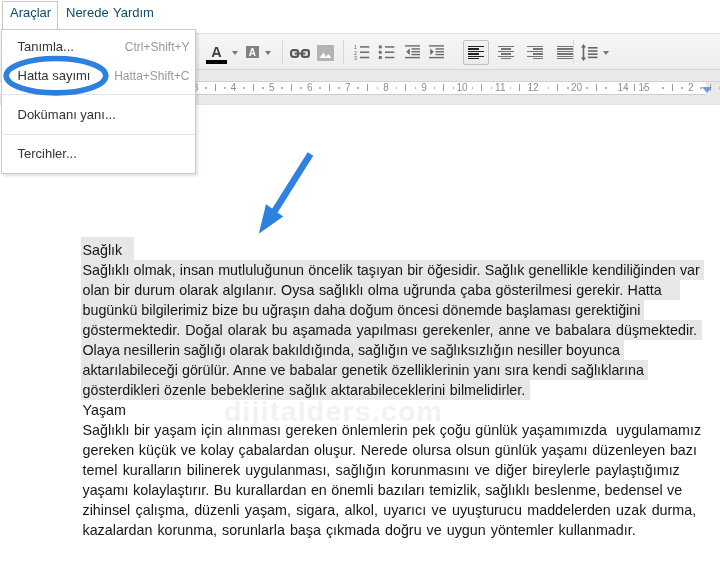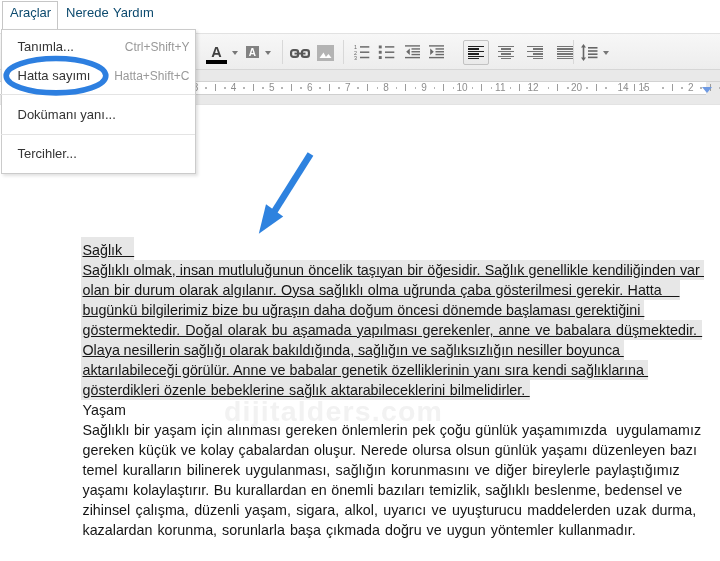--- a/index.html
+++ b/index.html
@@ -26,21 +26,21 @@
 #menubar{left:0;top:0;width:720px;height:33px;background:#fff;}
 .mitem{position:absolute;top:0;height:26px;line-height:26px;font-size:13px;color:#0c4a6e;}
 
 #dd{left:0.5px;top:28.5px;width:195.5px;height:145px;background:#fff;
   border:1px solid #cbcbcb;box-sizing:border-box;box-shadow:2px 2px 3px rgba(0,0,0,0.12);}
 .dtext{position:absolute;left:17.5px;height:20px;line-height:20px;font-size:13px;color:#333;white-space:pre;}
 .dkey{position:absolute;right:530.5px;height:20px;line-height:20px;font-size:12px;color:#999;}
 .dsep{position:absolute;left:0;width:193.5px;height:1px;background:#e4e4e4;}
 
 #doc{left:82.5px;top:239.6px;font-size:14.3px;line-height:20px;color:#151515;white-space:pre;}
-.hl{background:#e7e7e7;display:inline-block;height:20px;line-height:20px;padding-left:2px;margin-left:-2px;text-decoration:underline;}
+.hl{background:#e7e7e7;display:inline-block;height:20px;line-height:20px;padding-left:2px;margin-left:-2px;}
 .hl0{padding-top:2.8px;margin-top:-2.8px;}
 #wm{left:224px;top:395px;font-size:28.5px;font-weight:bold;color:#f2f2f2;
   letter-spacing:1.2px;}
 </style>
 </head>
 <body>
 <div id="root">
 
   <div class="abs" id="toolbar"></div>
 

